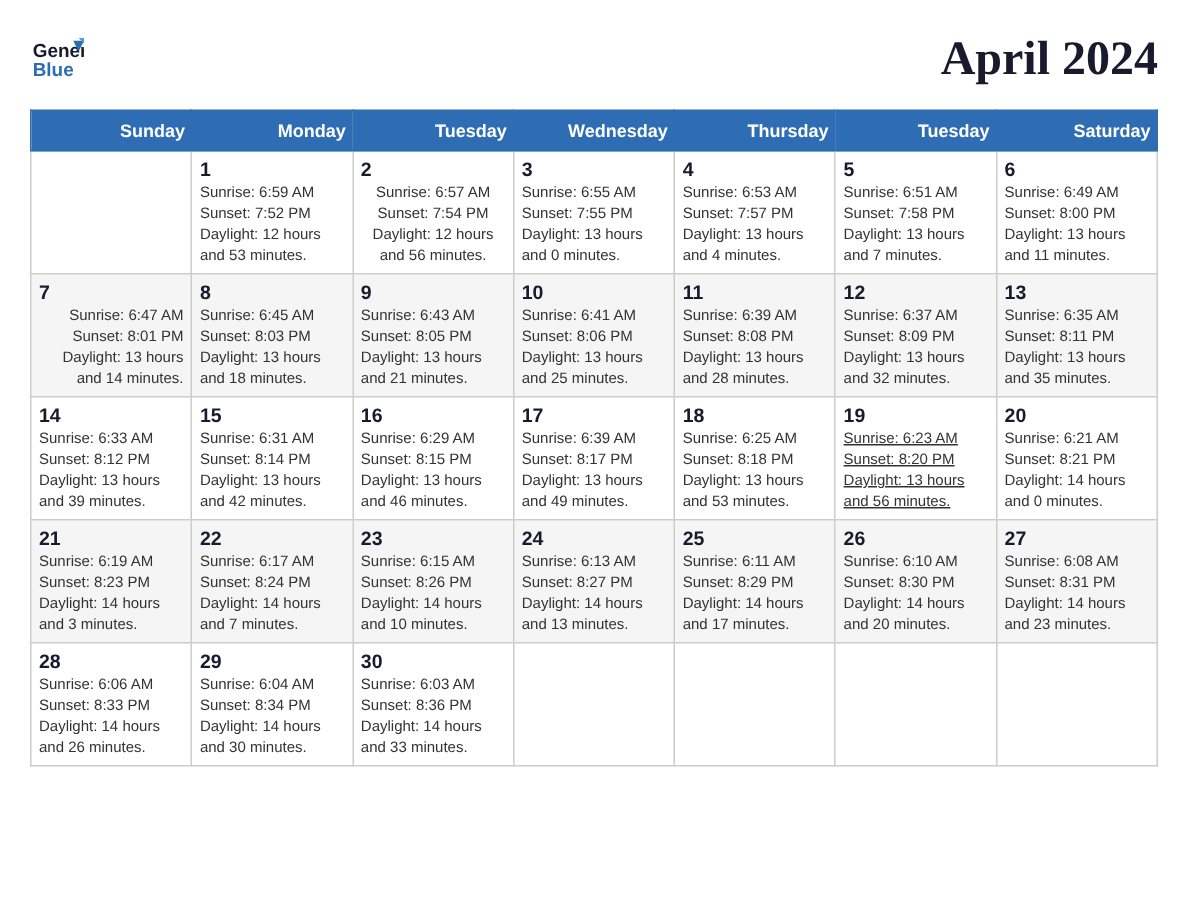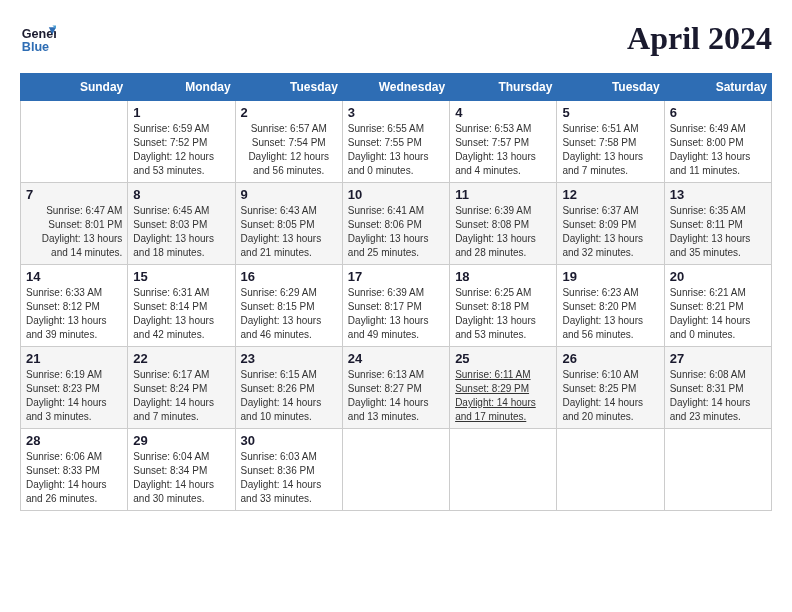--- a/index.html
+++ b/index.html
@@ -236,21 +236,21 @@
         </td>
         <td>
           <span class="day-number">18</span>
           <div class="day-info" style="white-space: pre-line;">Sunrise: 6:25 AM
 Sunset: 8:18 PM
 Daylight: 13 hours
 and 53 minutes.</div>
         </td>
         <td>
           <span class="day-number">19</span>
-          <div class="day-info" style="white-space: pre-line;">Sunrise: 6:23 AM
+          <div class="day-info" style="white-space: pre-line; text-decoration: underline;">Sunrise: 6:23 AM
 Sunset: 8:20 PM
 Daylight: 13 hours
 and 56 minutes.</div>
         </td>
         <td>
           <span class="day-number">20</span>
           <div class="day-info" style="white-space: pre-line;">Sunrise: 6:21 AM
 Sunset: 8:21 PM
 Daylight: 14 hours
 and 0 minutes.</div>
@@ -280,29 +280,29 @@
         </td>
         <td>
           <span class="day-number">24</span>
           <div class="day-info" style="white-space: pre-line;">Sunrise: 6:13 AM
 Sunset: 8:27 PM
 Daylight: 14 hours
 and 13 minutes.</div>
         </td>
         <td>
           <span class="day-number">25</span>
-          <div class="day-info" style="white-space: pre-line; text-decoration: underline;">Sunrise: 6:11 AM
+          <div class="day-info" style="white-space: pre-line;">Sunrise: 6:11 AM
 Sunset: 8:29 PM
 Daylight: 14 hours
 and 17 minutes.</div>
         </td>
         <td>
           <span class="day-number">26</span>
           <div class="day-info" style="white-space: pre-line;">Sunrise: 6:10 AM
-Sunset: 8:25 PM
+Sunset: 8:30 PM
 Daylight: 14 hours
 and 20 minutes.</div>
         </td>
         <td>
           <span class="day-number">27</span>
           <div class="day-info" style="white-space: pre-line;">Sunrise: 6:08 AM
 Sunset: 8:31 PM
 Daylight: 14 hours
 and 23 minutes.</div>
         </td>

